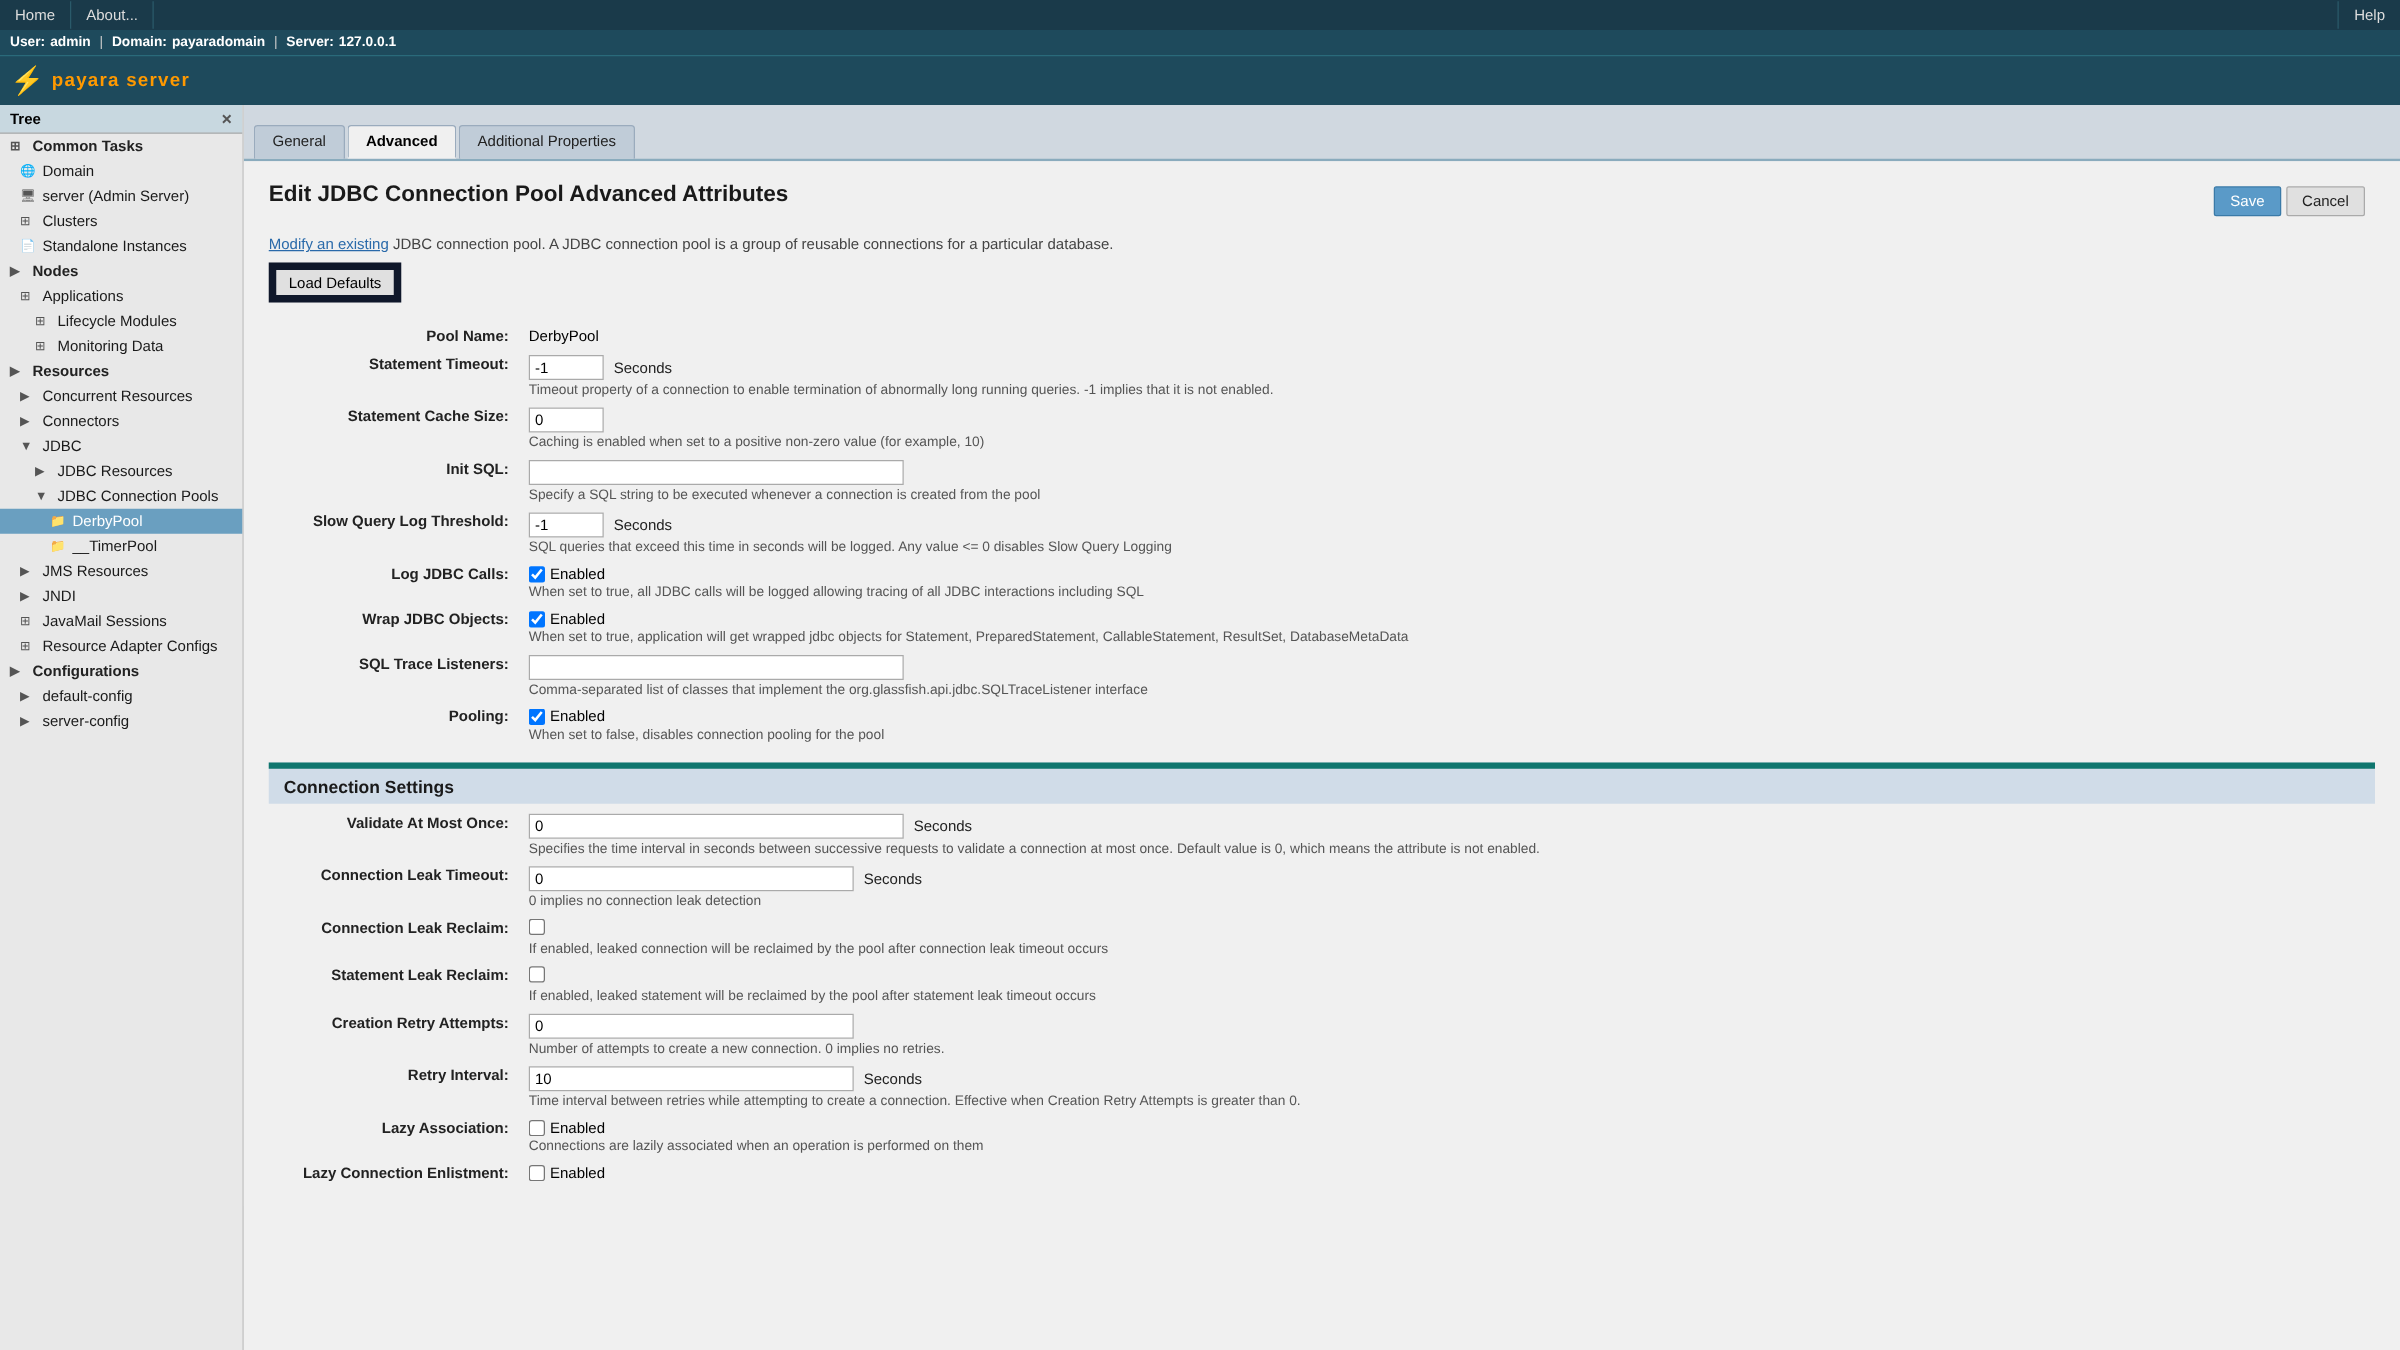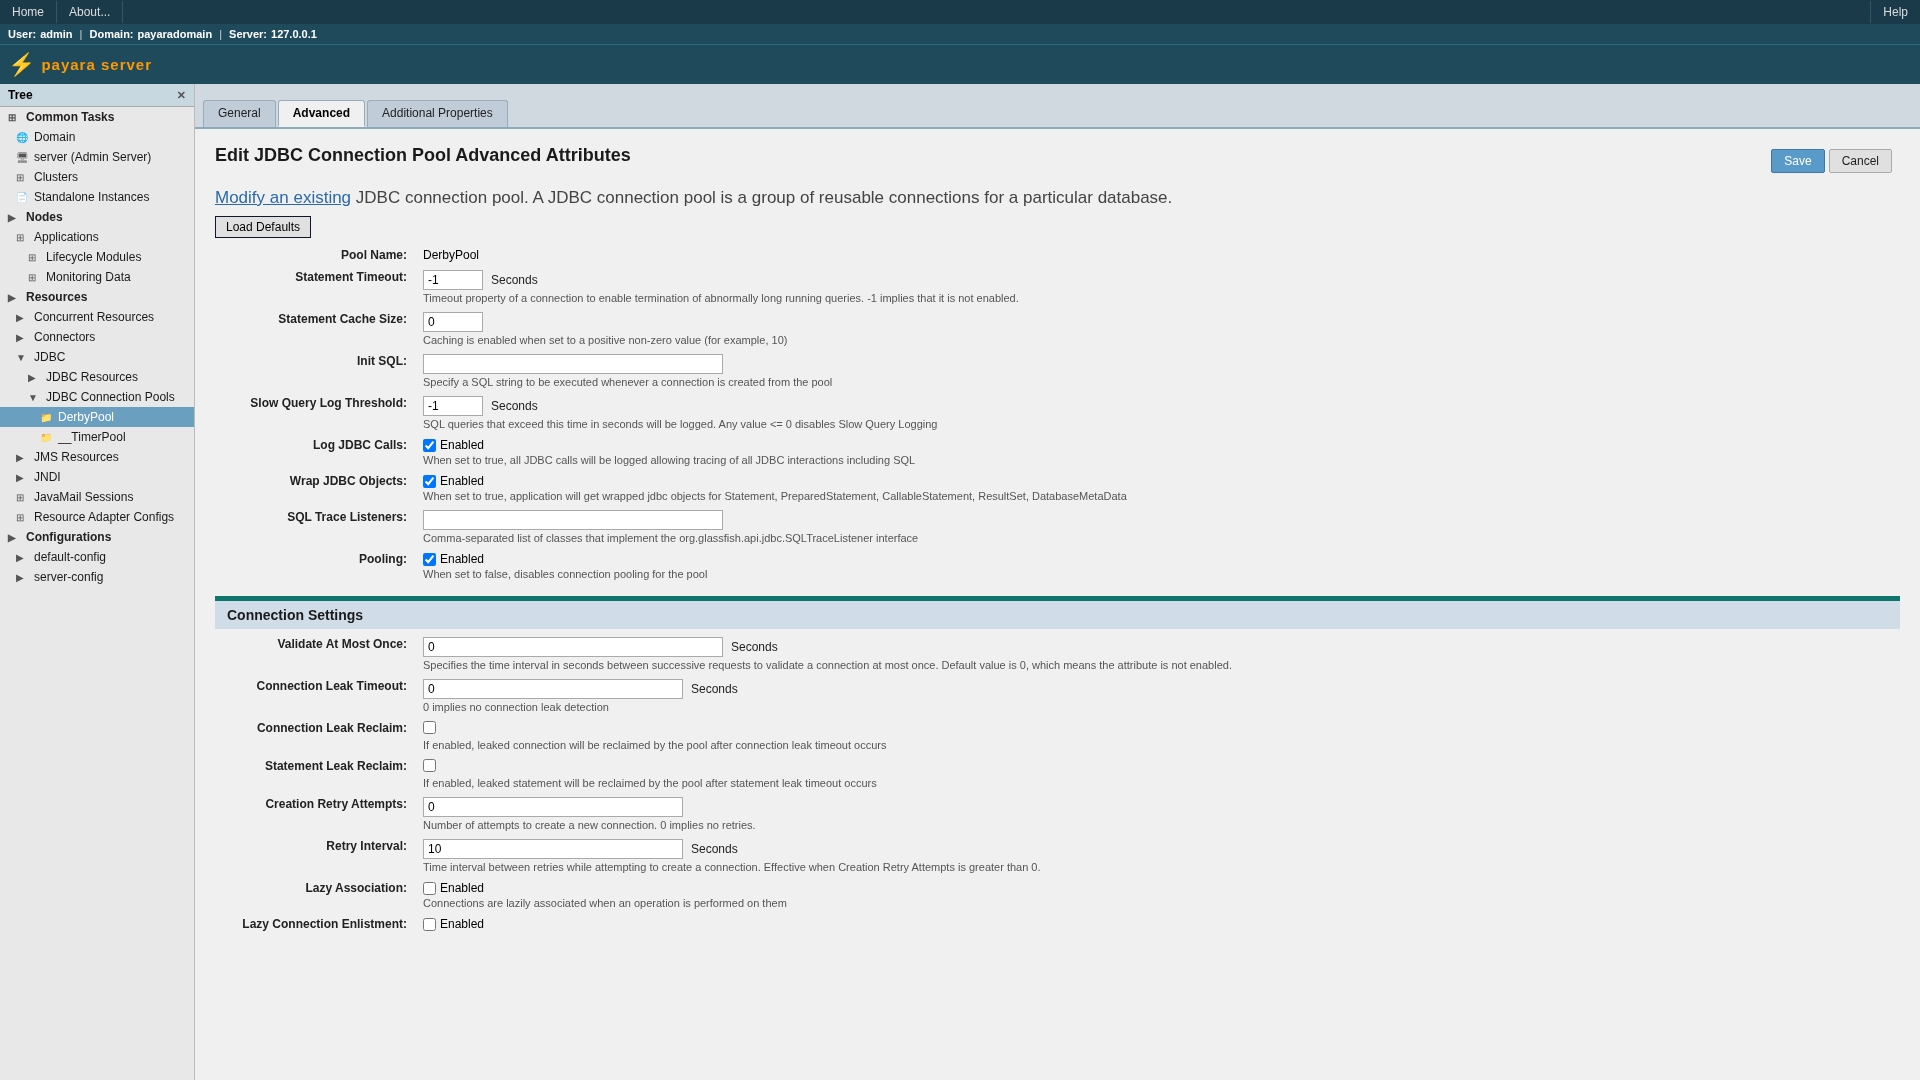--- a/index.html
+++ b/index.html
@@ -133,33 +133,33 @@
       padding: 16px 20px;
       background: #f0f0f0;
     }
     .page-title {
       font-size: 18px;
       font-weight: bold;
       color: #1a1a1a;
       margin-bottom: 6px;
     }
     .page-desc {
-      font-size: 17px;
+      font-size: 12px;
       color: #444;
       margin-bottom: 8px;
       margin-top: 22px;
     }
     .page-desc a { color: #2a6aaa; text-decoration: underline; cursor: pointer; }
     .load-defaults-btn {
       padding: 3px 10px;
       background: #e0e0e0;
-      border: 1px solid #0f172a;
-      cursor: pointer;
-      font-size: 12px;
-      margin-bottom: 6px;
+      border: 6px solid #0f172a;
+      cursor: pointer;
+      font-size: 12px;
+      margin-bottom: 16px;
     }
 
     
     .action-buttons {
       position: absolute;
       right: 8px;
       top: 0;
       display: flex;
       gap: 4px;
       padding-top: 4px;

